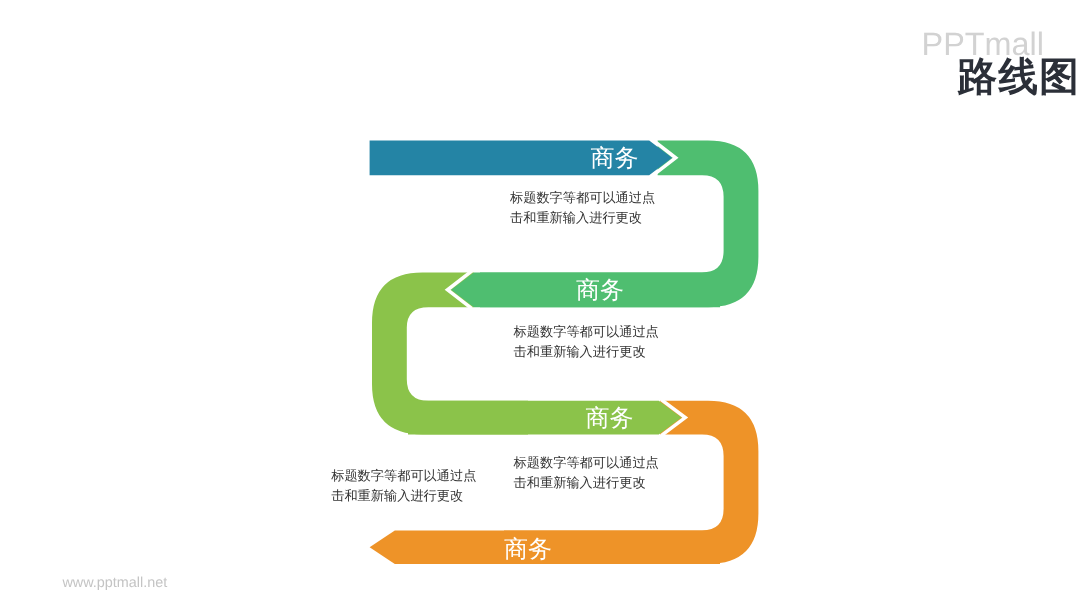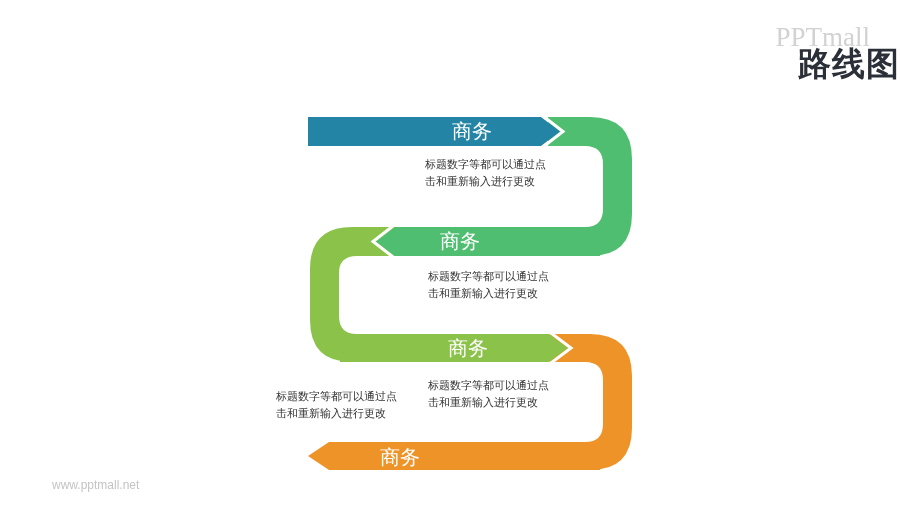--- a/index.html
+++ b/index.html
@@ -1,26 +1,26 @@
 <!DOCTYPE html>
 <html><head>
 <meta charset="utf-8">
 <style>
   html, body { margin: 0; padding: 0; background: #ffffff; }
   body { width: 900px; height: 506px; position: relative; overflow: hidden;
          font-family: "DejaVu Sans", "Liberation Sans", sans-serif; }
   .title { position: absolute; left: 0; width: 900px; top: 42px; text-align: right;
            font-size: 33px; font-weight: bold; color: #2b2f38; letter-spacing: 1px; }
   .logo { position: absolute; right: 30px; top: 22px; font-size: 27px; color: #d2d2d2;
-          font-family: Liberation Serif, serif; letter-spacing: 0px; font-weight: normal; }
+          font-family: Liberation Sans, sans-serif; letter-spacing: 0px; font-weight: normal; }
   .footer { position: absolute; left: 52px; top: 478px; font-size: 12px; color: #c4c4c4;
             font-family: "Liberation Sans", sans-serif; }
   svg.road { position: absolute; left: 0; top: 0; }
   .label { position: absolute; color: #ffffff; font-size: 20px; line-height: 29px;
-           text-align: left; }
+           text-align: right; }
   .desc { position: absolute; font-size: 11px; line-height: 17px; color: #333333;
           width: 150px; }
 </style>
 </head>
 <body>
 
 <div class="title">路线图</div>
 <div class="logo">PPTmall</div>
 
 <svg class="road" width="900" height="506" viewBox="0 0 900 506">

